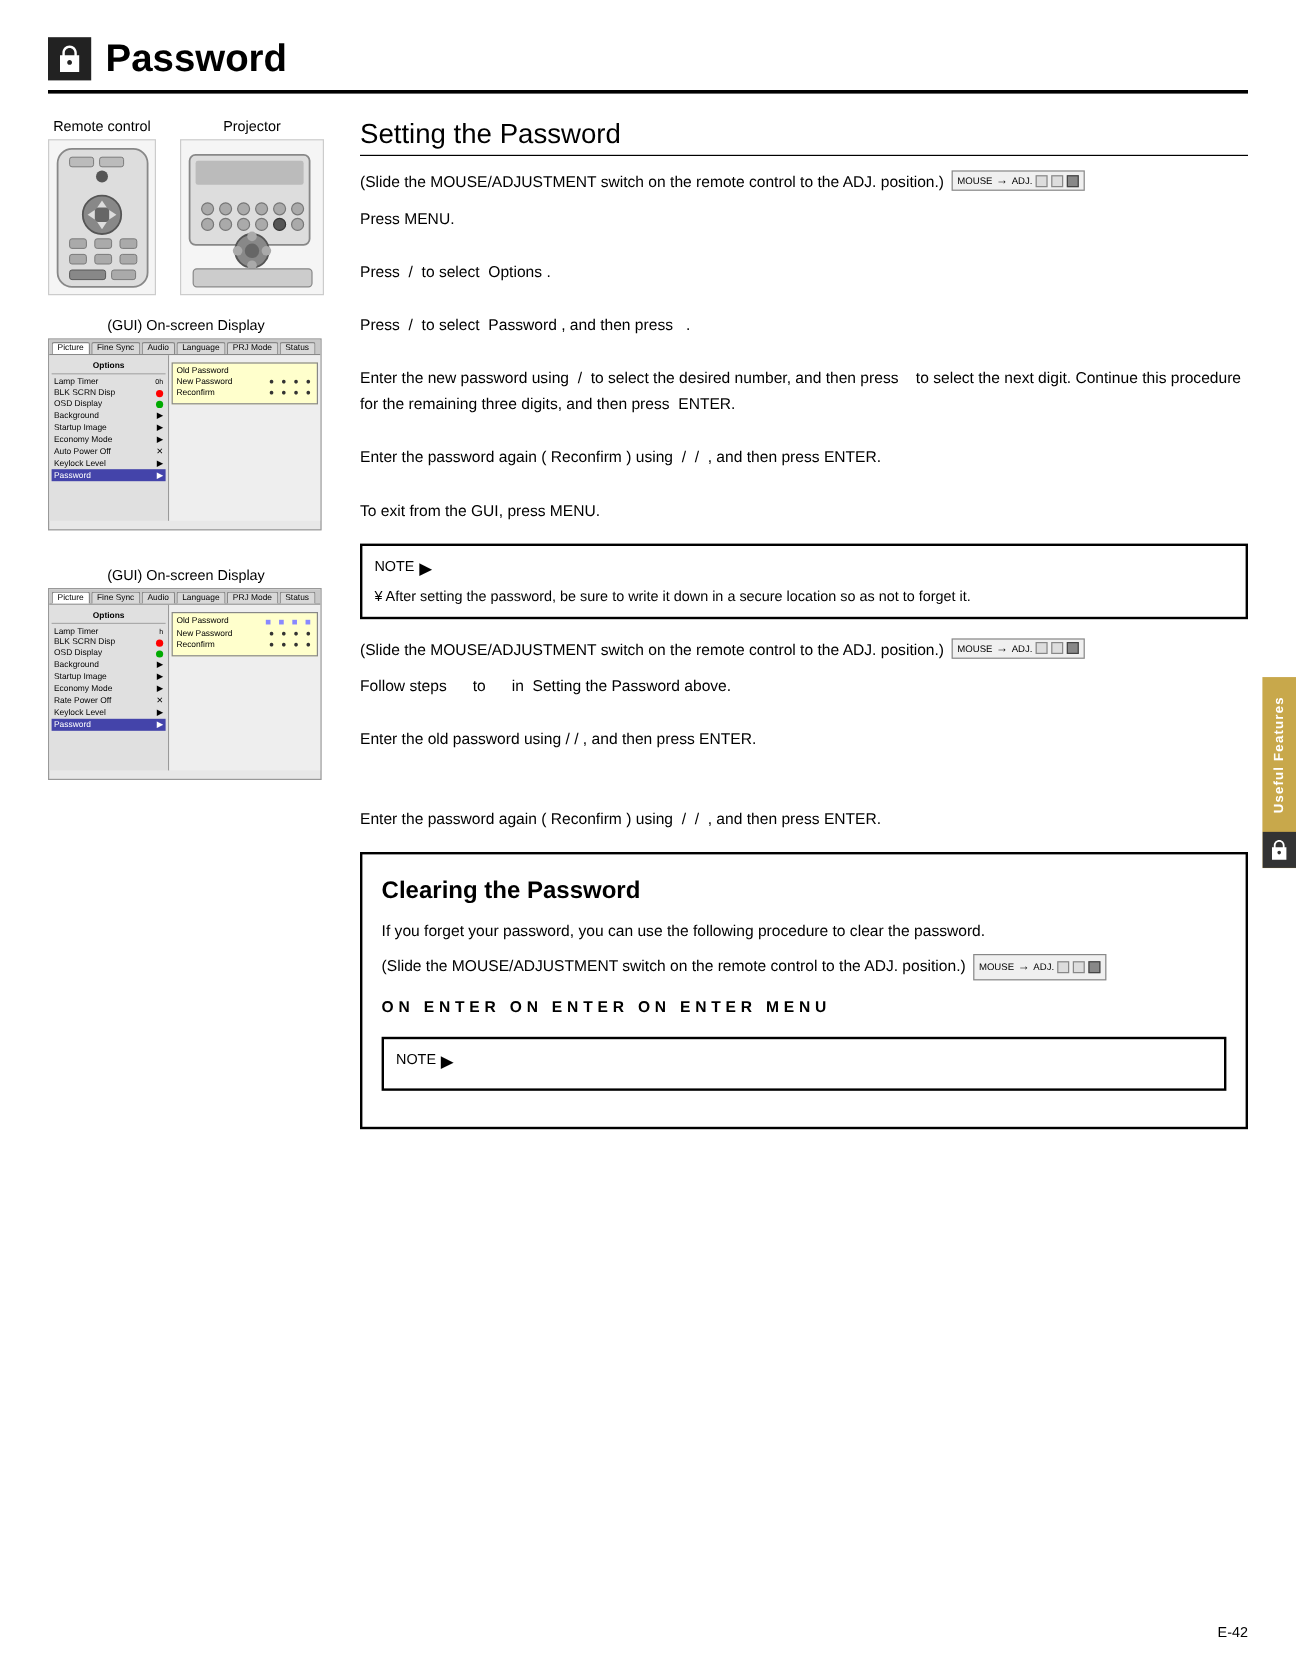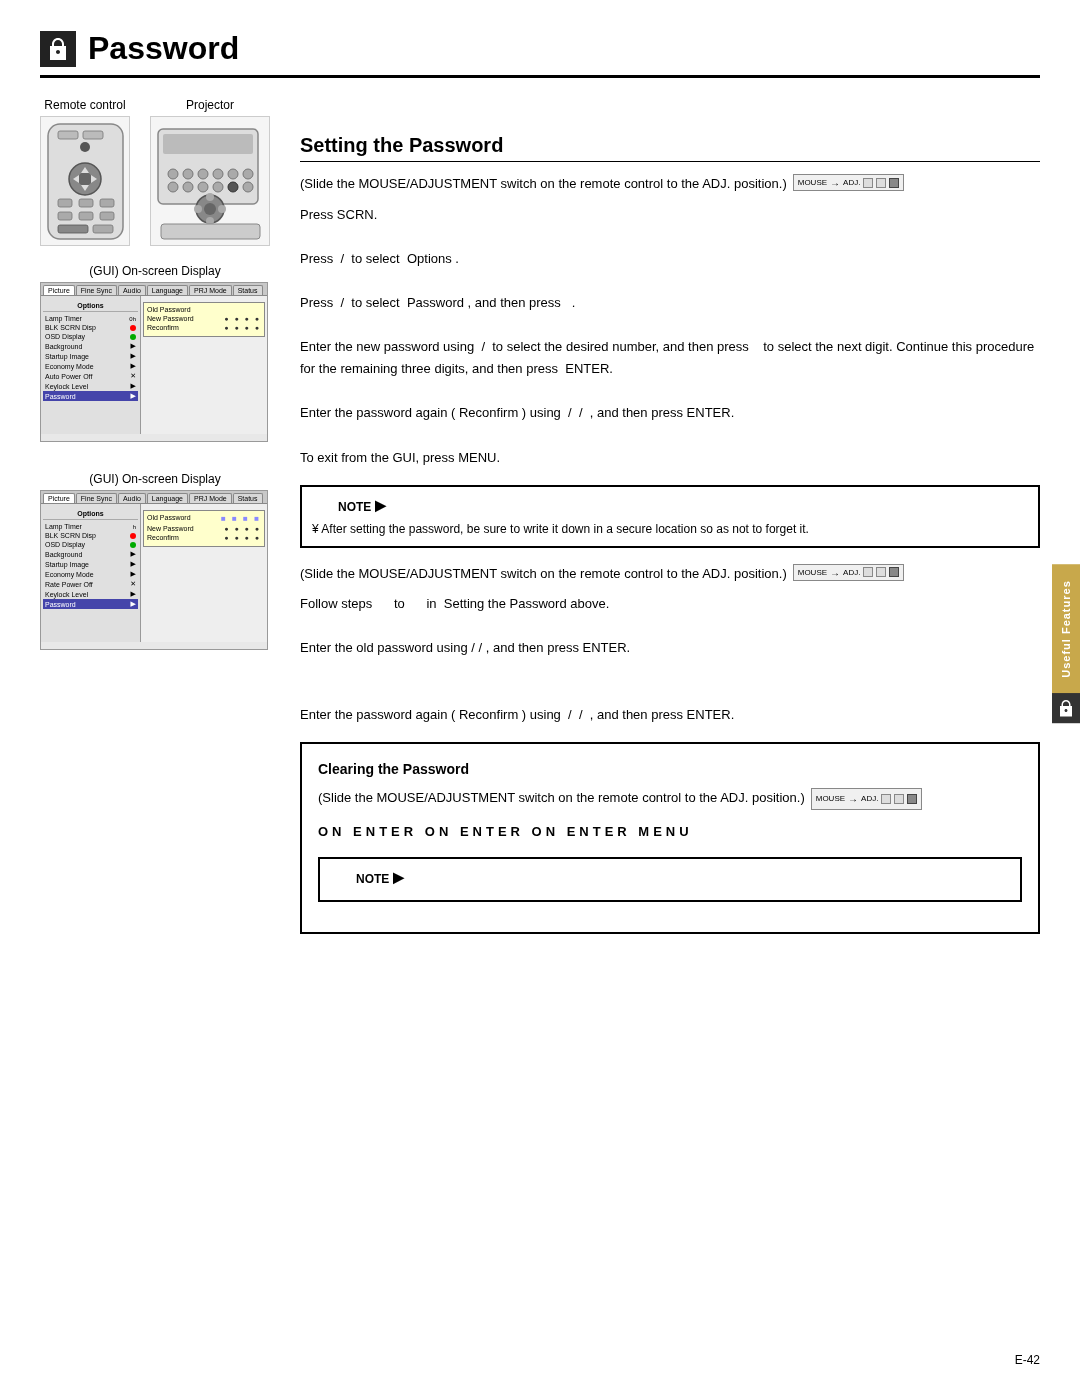--- a/index.html
+++ b/index.html
@@ -178,26 +178,25 @@
     }
 
     
     .intro-text {
       font-size: 13px;
       line-height: 1.5;
       margin-bottom: 20px;
     }
 
     .section-title {
-      font-size: 20px;
-      font-weight: bold;
+      font-size: 23px;
+      font-weight: normal;
       margin-bottom: 12px;
       border-bottom: 1px solid #000;
       padding-bottom: 4px;
-      margin-top: 36px;
     }
 
     .section-body {
       font-size: 13px;
       line-height: 1.7;
       margin-bottom: 16px;
     }
 
     .inline-img {
       display: inline-flex;
@@ -216,40 +215,39 @@
 
     .note-box {
       border: 2px solid #000;
       padding: 8px 10px;
       margin: 10px 0 16px 0;
       font-size: 12px;
       line-height: 1.5;
     }
     .note-header {
       display: flex;
-      align-items: flex-end;
-      font-weight: bold;
+      align-items: flex-start;
+      font-weight: normal;
       margin-bottom: 4px;
-      margin-left: 26px;
     }
     .note-arrow {
       margin-left: 4px;
       font-size: 14px;
     }
 
     
     .clearing-box {
       border: 2px solid #000;
       padding: 14px 16px;
       margin-top: 10px;
       font-size: 13px;
       line-height: 1.6;
     }
     .clearing-title {
-      font-size: 14px;
+      font-size: 20px;
       font-weight: bold;
       margin-bottom: 8px;
     }
   </style>
 </head>
 <body>
 
 <div class="page-header">
   <div class="header-icon">
     <svg width="24" height="24" viewBox="0 0 24 24">
@@ -489,21 +487,21 @@
           <span style="font-size:8px;">MOUSE</span>
           <span class="arrow-right">→</span>
           <span style="font-size:8px;">ADJ.</span>
           <span style="width:10px;height:10px;border:1px solid #888;background:#ddd;display:inline-block;"></span>
           <span style="width:10px;height:10px;border:1px solid #888;background:#ddd;display:inline-block;"></span>
           <span style="width:10px;height:10px;border:1px solid #444;background:#888;display:inline-block;"></span>
         </div>
       </div>
 
       <div class="section-body">
-        <p>Press SCRN.</p>
+        <p>Press MENU.</p>
         <br>
         <p>Press&nbsp; /&nbsp; to select&nbsp; Options .</p>
         <br>
         <p>Press&nbsp; /&nbsp; to select&nbsp; Password , and then press&nbsp;&nbsp; .</p>
         <br>
         <p>Enter the new password using &nbsp;/&nbsp; to select the desired number, and then press &nbsp;&nbsp; to select the next digit. Continue this procedure for the remaining three digits, and then press &nbsp;ENTER.</p>
         <br>
         <p>Enter the password again (&nbsp;Reconfirm&nbsp;) using &nbsp;/&nbsp; /&nbsp; , and then press ENTER.</p>
         <br>
         <p>To exit from the GUI, press MENU.</p>
@@ -539,20 +537,21 @@
         <br>
         <p>Enter the old password using  /  /  , and then press ENTER.</p>
         <br>
         <br>
         <p>Enter the password again (&nbsp;Reconfirm&nbsp;) using &nbsp;/&nbsp; /&nbsp; , and then press ENTER.</p>
       </div>
     </div>
 
     <div class="clearing-box">
       <div class="clearing-title">Clearing the Password</div>
+      <p style="margin-bottom:10px;font-size:13px;line-height:1.5;">If you forget your password, you can use the following procedure to clear the password.</p>
 
       <div style="display:flex;align-items:flex-start;margin-bottom:12px;">
         <p style="font-size:13px;line-height:1.5;">
           <span>(Slide the MOUSE/ADJUSTMENT switch on the remote control to the ADJ. position.)</span>
         </p>
         <div class="inline-img">
           <span style="font-size:8px;">MOUSE</span>
           <span class="arrow-right">→</span>
           <span style="font-size:8px;">ADJ.</span>
           <span style="width:10px;height:10px;border:1px solid #888;background:#ddd;display:inline-block;"></span>

